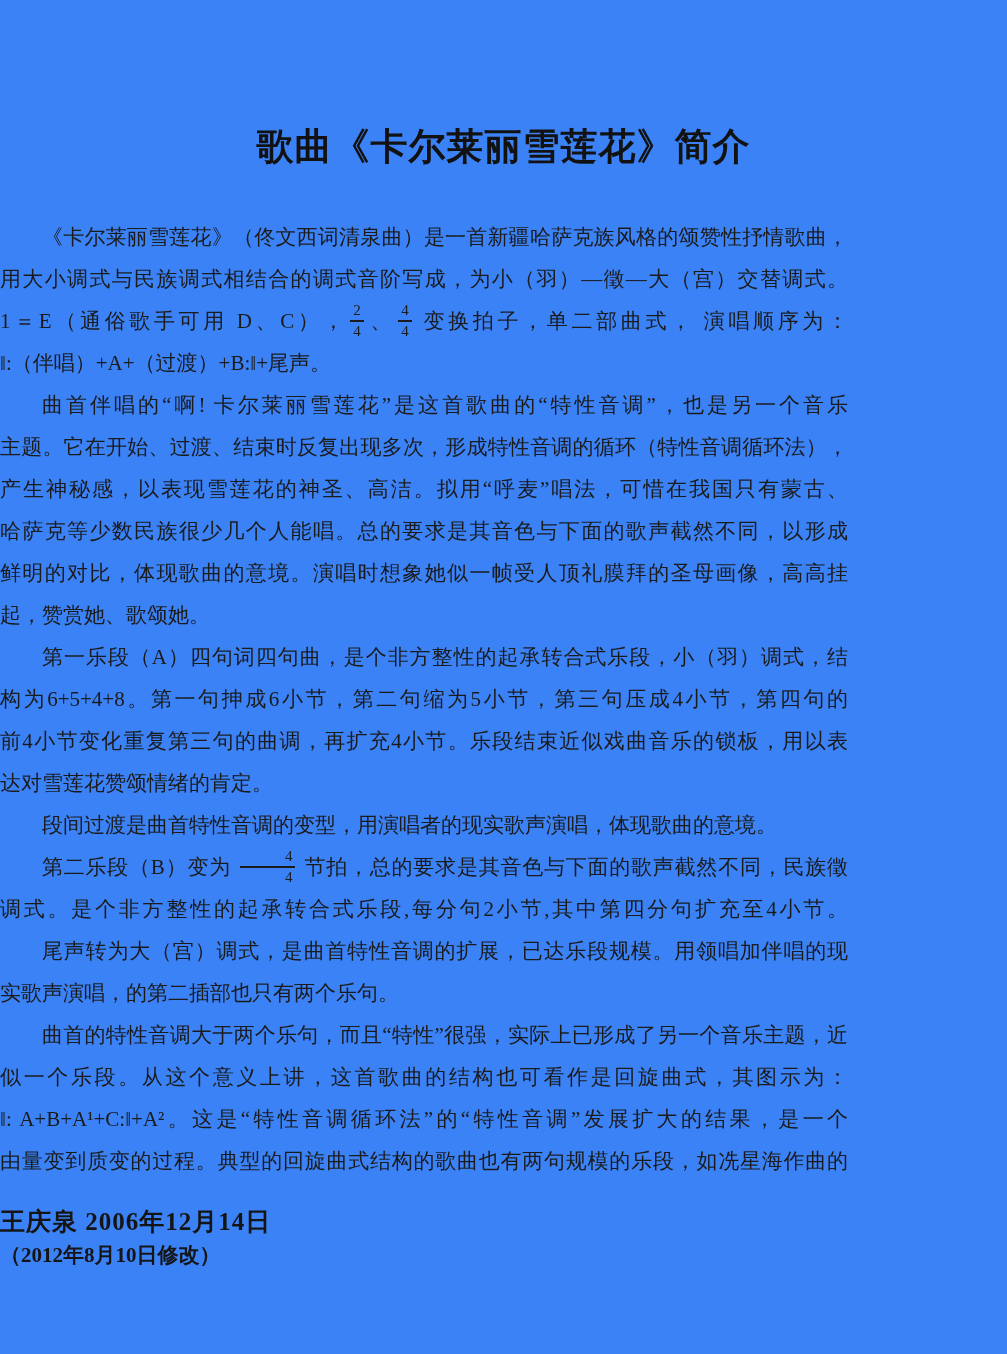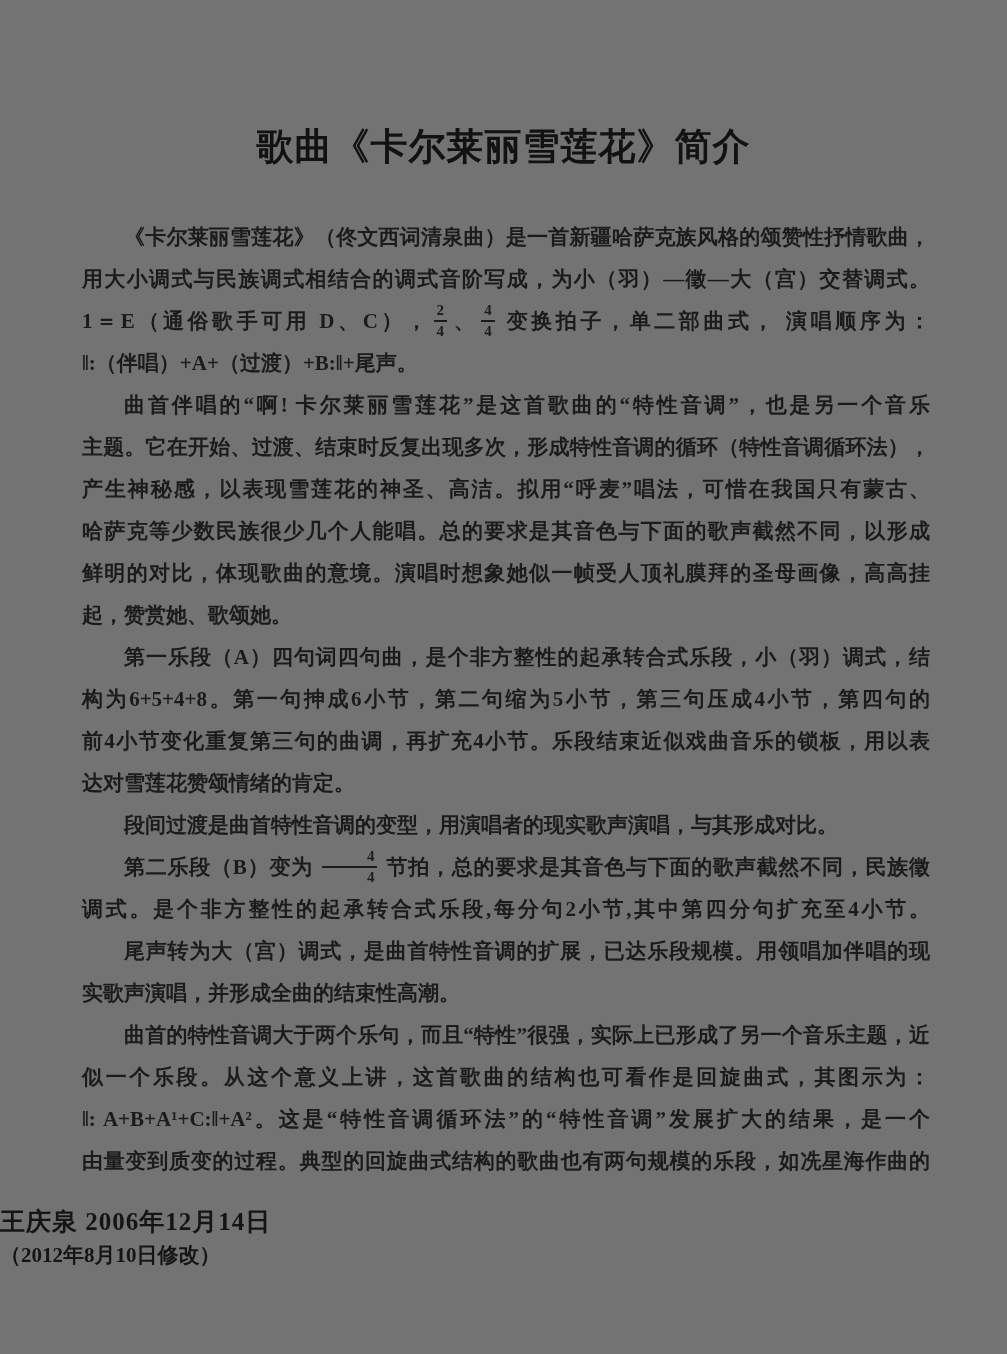--- a/index.html
+++ b/index.html
@@ -4,41 +4,40 @@
 <style>
   html,body { margin:0; padding:0; }
   body {
     background:#e8e8e8;
     font-family:"Liberation Serif","DejaVu Serif",serif;
   }
   .page {
     position:relative;
     width:1007px; height:1354px;
     margin:0 auto;
-    background:#737373;
+    background:#3b82f6;
     color:#1b1b1b;
     overflow:hidden;
     box-sizing:border-box;
   }
   .doc-title {
     margin-top:122px;
     text-align:center;
     font-size:37px;
     font-weight:bold;
     letter-spacing:1px;
     line-height:50px;
     color:#121212;
     font-family:"Liberation Serif","DejaVu Serif",serif;
   }
   .doc-body {
     width:848px;
-    margin-left:82px;
     margin-top:44px;
     font-size:21px;
-    font-weight:bold;
+    font-weight:normal;
     color:#1b1b1b;
   }
   .para { margin:0; padding:0; }
   .line {
     height:42px;
     line-height:42px;
     text-align:justify;
     text-align-last:justify;
     text-justify:inter-character;
     white-space:normal;
@@ -114,32 +113,32 @@
         <div class="line"><span>鲜明的对比，体现歌曲的意境。演唱时想象她似一帧受人顶礼膜拜的圣母画像，高高挂</span></div>
         <div class="line last"><span>起，赞赏她、歌颂她。</span></div>
       </div>
       <div class="para">
         <div class="line indent"><span>第一乐段（A）四句词四句曲，是个非方整性的起承转合式乐段，小（羽）调式，结</span></div>
         <div class="line"><span>构为6+5+4+8。第一句抻成6小节，第二句缩为5小节，第三句压成4小节，第四句的</span></div>
         <div class="line"><span>前4小节变化重复第三句的曲调，再扩充4小节。乐段结束近似戏曲音乐的锁板，用以表</span></div>
         <div class="line last"><span>达对雪莲花赞颂情绪的肯定。</span></div>
       </div>
       <div class="para">
-        <div class="line indent last"><span>段间过渡是曲首特性音调的变型，用演唱者的现实歌声演唱，与其形成对比。</span></div>
+        <div class="line indent last"><span>段间过渡是曲首特性音调的变型，用演唱者的现实歌声演唱，体现歌曲的意境。</span></div>
       </div>
       <div class="para">
         <div class="line indent"><span>第二乐段（B）变为 </span><span class="frac">
             <span class="num">4</span>
             <span class="den">4</span>
           </span><span> 节拍，总的要求是其音色与下面的歌声截然不同，民族徵</span></div>
         <div class="line"><span>调式。是个非方整性的起承转合式乐段,每分句2小节,其中第四分句扩充至4小节。</span></div>
       </div>
       <div class="para">
         <div class="line indent"><span>尾声转为大（宫）调式，是曲首特性音调的扩展，已达乐段规模。用领唱加伴唱的现</span></div>
-        <div class="line last"><span>实歌声演唱，并形成全曲的结束性高潮。</span></div>
+        <div class="line last"><span>实歌声演唱，的第二插部也只有两个乐句。</span></div>
       </div>
       <div class="para">
         <div class="line indent"><span>曲首的特性音调大于两个乐句，而且“特性”很强，实际上已形成了另一个音乐主题，近</span></div>
         <div class="line"><span>似一个乐段。从这个意义上讲，这首歌曲的结构也可看作是回旋曲式，其图示为：</span></div>
         <div class="line"><span>‖: A+B+A¹+C:‖+A²。这是“特性音调循环法”的“特性音调”发展扩大的结果，是一个</span></div>
         <div class="line"><span>由量变到质变的过程。典型的回旋曲式结构的歌曲也有两句规模的乐段，如冼星海作曲的</span></div>
       </div>
     </div>
 
   <div class="signature">

